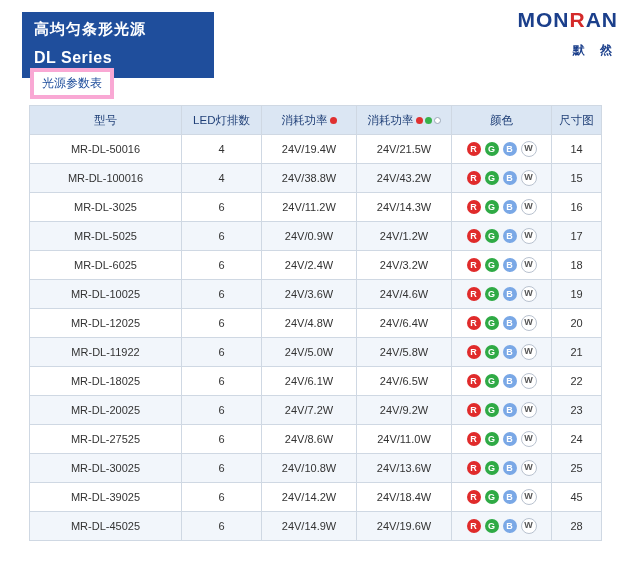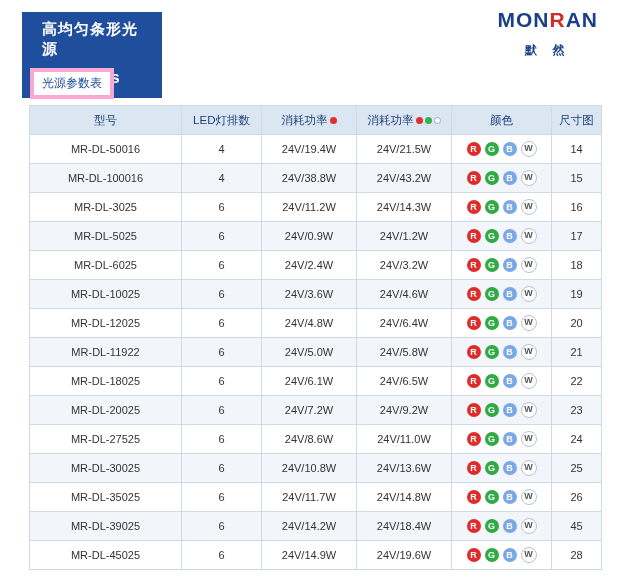--- a/index.html
+++ b/index.html
@@ -18,44 +18,44 @@
 
   
   .header {
     position: relative;
     height: 96px;
   }
   .title-box {
     position: absolute;
     left: 22px;
     top: 12px;
-    width: 140px;
+    width: 192px;
     background: #1f4e9c;
     color: #ffffff;
-    padding: 7px 10px 9px 20px;
+    padding: 7px 10px 9px 12px;
     box-sizing: border-box;
   }
   .title-cn {
     font-size: 15px;
     font-weight: bold;
     letter-spacing: 1px;
     line-height: 20px;
   }
   .title-en {
     font-size: 16px;
     font-weight: bold;
     line-height: 22px;
     margin-top: 8px;
     letter-spacing: 0.5px;
   }
   .brand {
     position: absolute;
-    right: 32px;
+    right: 12px;
     top: 8px;
-    text-align: center;
+    text-align: right;
   }
   .brand-name {
     font-size: 21px;
     font-weight: bold;
     color: #1b3f8b;
     letter-spacing: 1px;
     line-height: 24px;
   }
   .brand-name .accent { color: #d42a2a; }
   .brand-cn {
@@ -369,35 +369,20 @@
             <div class="colors">
               <span class="chip R">R</span>
               <span class="chip G">G</span>
               <span class="chip B">B</span>
               <span class="chip W">W</span>
             </div>
           </td>
           <td>25</td>
         </tr>
         <tr>
-          <td>MR-DL-35025</td>
-          <td>6</td>
-          <td>24V/11.7W</td>
-          <td>24V/14.8W</td>
-          <td>
-            <div class="colors">
-              <span class="chip R">R</span>
-              <span class="chip G">G</span>
-              <span class="chip B">B</span>
-              <span class="chip W">W</span>
-            </div>
-          </td>
-          <td>26</td>
-        </tr>
-        <tr>
           <td>MR-DL-39025</td>
           <td>6</td>
           <td>24V/14.2W</td>
           <td>24V/18.4W</td>
           <td>
             <div class="colors">
               <span class="chip R">R</span>
               <span class="chip G">G</span>
               <span class="chip B">B</span>
               <span class="chip W">W</span>

